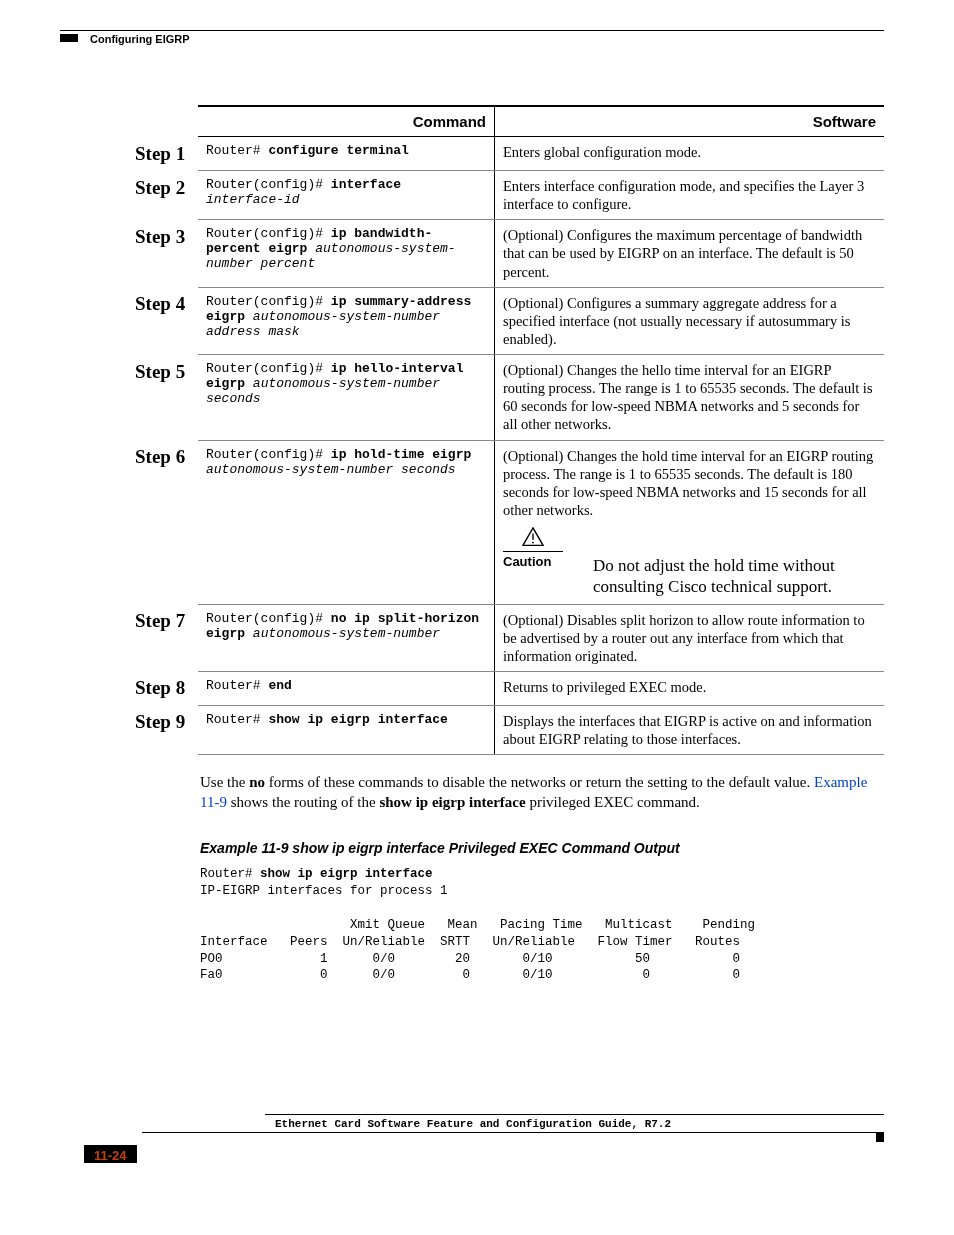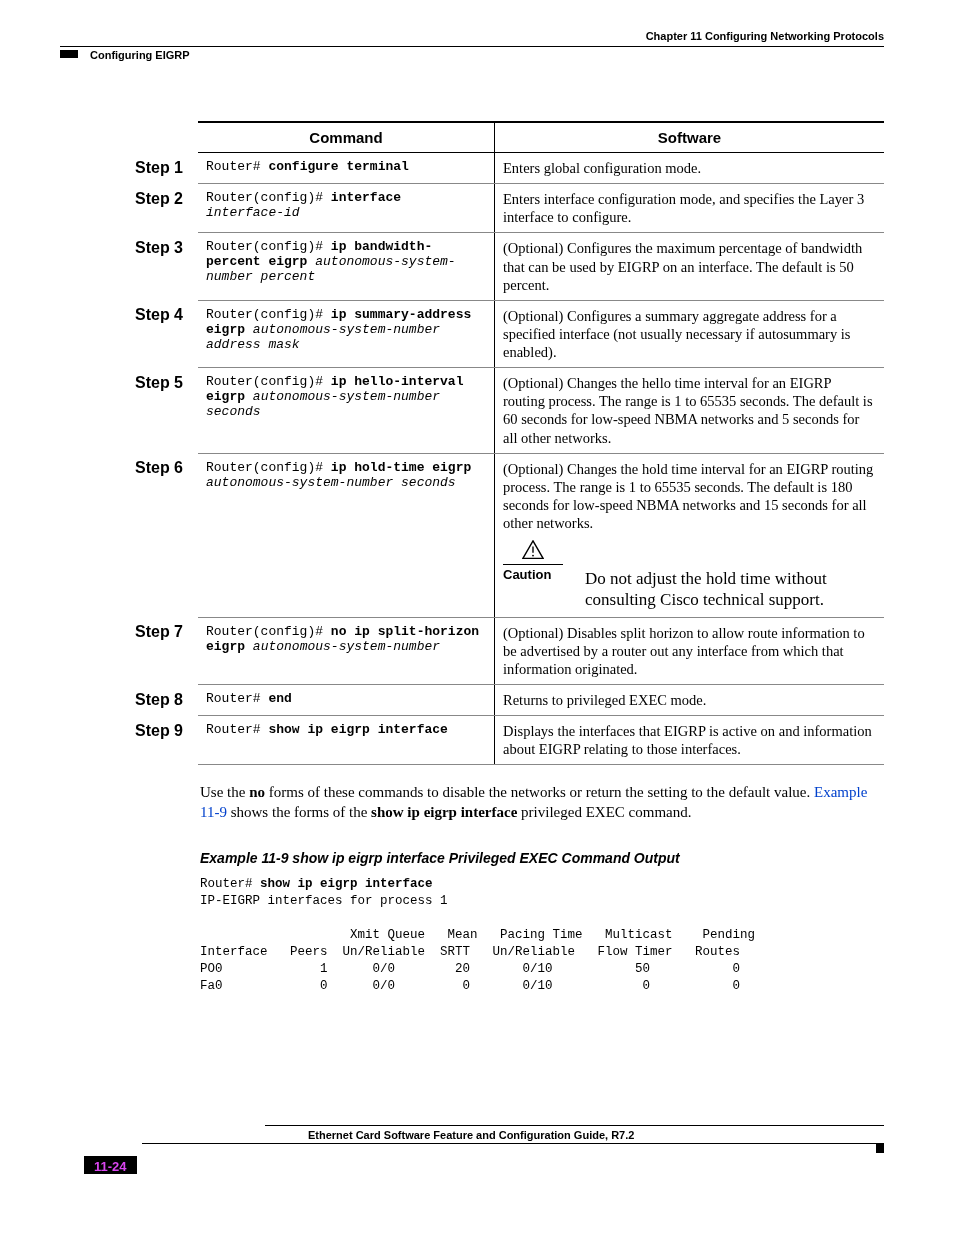--- a/index.html
+++ b/index.html
@@ -47,36 +47,36 @@
     border-collapse: collapse;
     width: 100%;
     font-size: 14px;
     margin-left: -65px;
     width: calc(100% + 65px);
   }
   table.steps th {
     font-family: Arial, Helvetica, sans-serif;
     font-weight: bold;
     font-size: 15px;
-    text-align: center;
+    text-align: right;
     border-top: 2px solid #000;
     border-bottom: 1px solid #000;
     padding: 6px 8px;
   }
   table.steps th.cmd { border-right: 1px solid #000; }
   table.steps td {
     border-bottom: 1px solid #888;
     padding: 6px 8px;
     vertical-align: top;
   }
   table.steps td.stepcell {
     width: 55px;
-    font-family: Liberation Sans, sans-serif;
-    font-weight: bold;
-    font-size: 16px;
+    font-family: Liberation Serif, serif;
+    font-weight: bold;
+    font-size: 19px;
     border-bottom: none;
     padding-left: 0;
   }
   table.steps td.cmdcell {
     border-right: 1px solid #000;
     font-family: "Courier New", monospace;
     font-size: 13px;
     width: 280px;
   }
   table.steps td.purposecell {
@@ -111,64 +111,63 @@
   .footer {
     margin-top: 130px;
     position: relative;
   }
   .footer-top-rule {
     border-top: 1px solid #000;
     margin-left: 65px;
     margin-right: 0;
   }
   .footer-title {
-    font-family: Liberation Sans, sans-serif;
+    font-family: Liberation Mono, monospace;
     font-weight: bold;
     font-size: 11px;
-    margin-left: 108px;
+    margin-left: 75px;
     padding-top: 3px;
   }
   .footer-box {
     position: absolute;
     left: -58px;
     top: 12px;
     background: #000;
-    color: #d946ef;
+    color: #c2410c;
     font-family: Arial, Helvetica, sans-serif;
     font-weight: bold;
     font-size: 13px;
     padding: 3px 10px;
   }
   .footer-bottom {
     border-top: 1px solid #000;
     margin-top: 2px;
     margin-left: -58px;
     position: relative;
   }
   .footer-tick {
     position:absolute;
     right:0; top:-1px;
     width:8px; height:10px;
     background:#000;
   }
   .caution-block { margin-top: 8px;}
   .caution-line { border-top:1px solid #000; width:60px; margin-bottom:2px;}
-  .caution-flex { display:flex; align-items:flex-start; gap:22px;}
+  .caution-flex { display:flex; align-items:flex-start; gap:30px;}
   .caution-col1 { display:flex; flex-direction:column; align-items:center;}
   .c-label {
     font-family: Arial, Helvetica, sans-serif;
     font-weight: bold;
     font-size: 13px;
   }
 </style>
 </head>
 <body>
 
 <div class="page">
-  <div class="header-right">Chapter 11  Configuring Networking Protocols</div>
   <div class="header-rule-block">
     <div class="header-square"></div>
     <div class="header-left">Configuring EIGRP</div>
   </div>
 
   <div class="content">
     <table class="steps">
       <thead>
         <tr>
           <th style="border-top:none;border-bottom:none;"></th>
@@ -234,21 +233,21 @@
           </tr>
           <tr>
             <td class="stepcell">Step 9</td>
             <td class="cmdcell">Router# <b>show ip eigrp interface</b></td>
             <td class="purposecell">Displays the interfaces that EIGRP is active on and information about EIGRP relating to those interfaces.</td>
           </tr>
         </tbody>
     </table>
 
     <p class="body-para">
-      <span>Use the </span><b>no</b><span> forms of these commands to disable the networks or return the setting to the default value. </span><a href="#">Example 11-9</a><span> shows the forms of the </span><b>show ip eigrp interface</b><span> privileged EXEC command.</span>
+      <span>Use the </span><b>no</b><span> forms of these commands to disable the networks or return the setting to the default value. </span><a href="#">Example 11-9</a><span> shows the routing of the </span><b>show ip eigrp interface</b><span> privileged EXEC command.</span>
     </p>
 
     <div class="example-title">Example 11-9   show ip eigrp interface Privileged EXEC Command Output</div>
 
     <div class="cli-block"><span>Router# </span><b>show ip eigrp interface</b>
 <span>IP-EIGRP interfaces for process 1</span>
 
 <span>                    Xmit Queue   Mean   Pacing Time   Multicast    Pending
 Interface   Peers  Un/Reliable  SRTT   Un/Reliable   Flow Timer   Routes
 PO0             1      0/0        20       0/10           50           0

